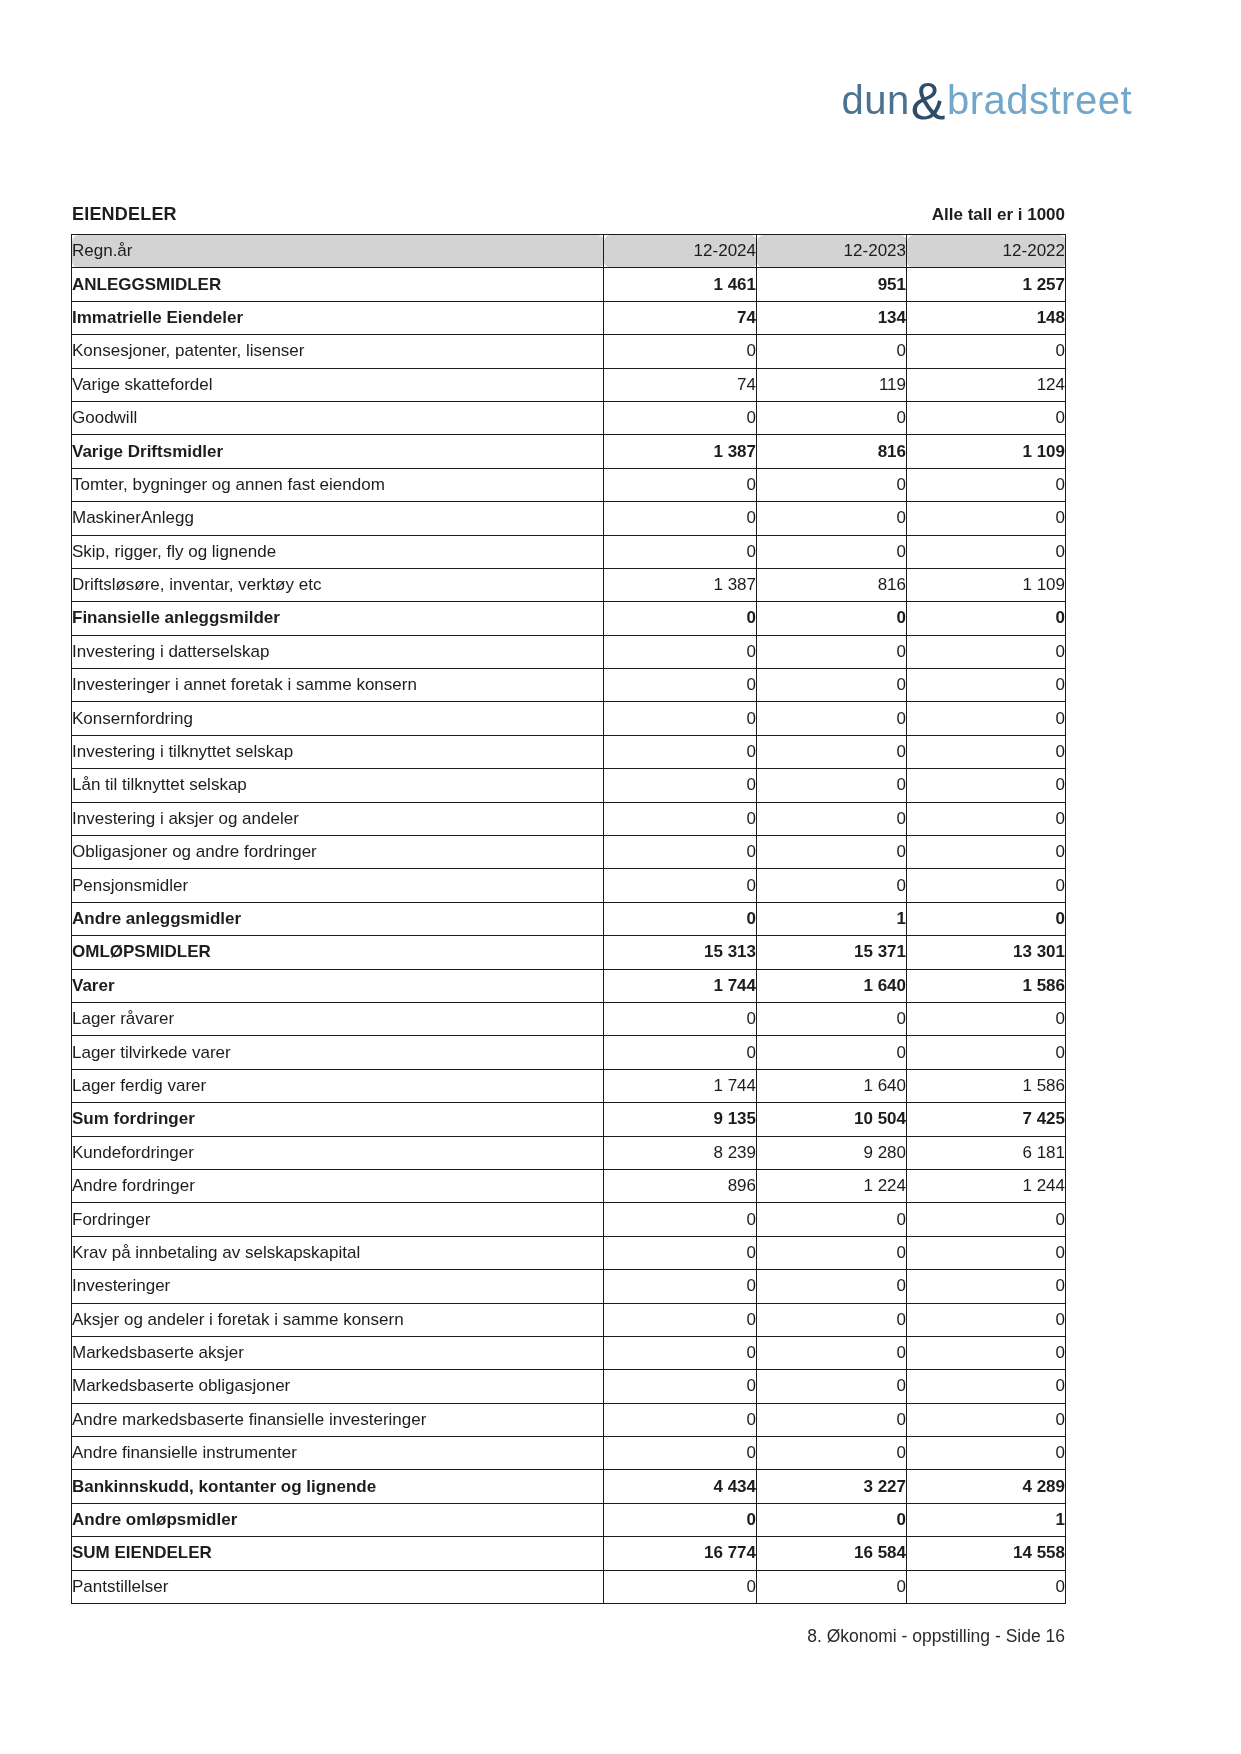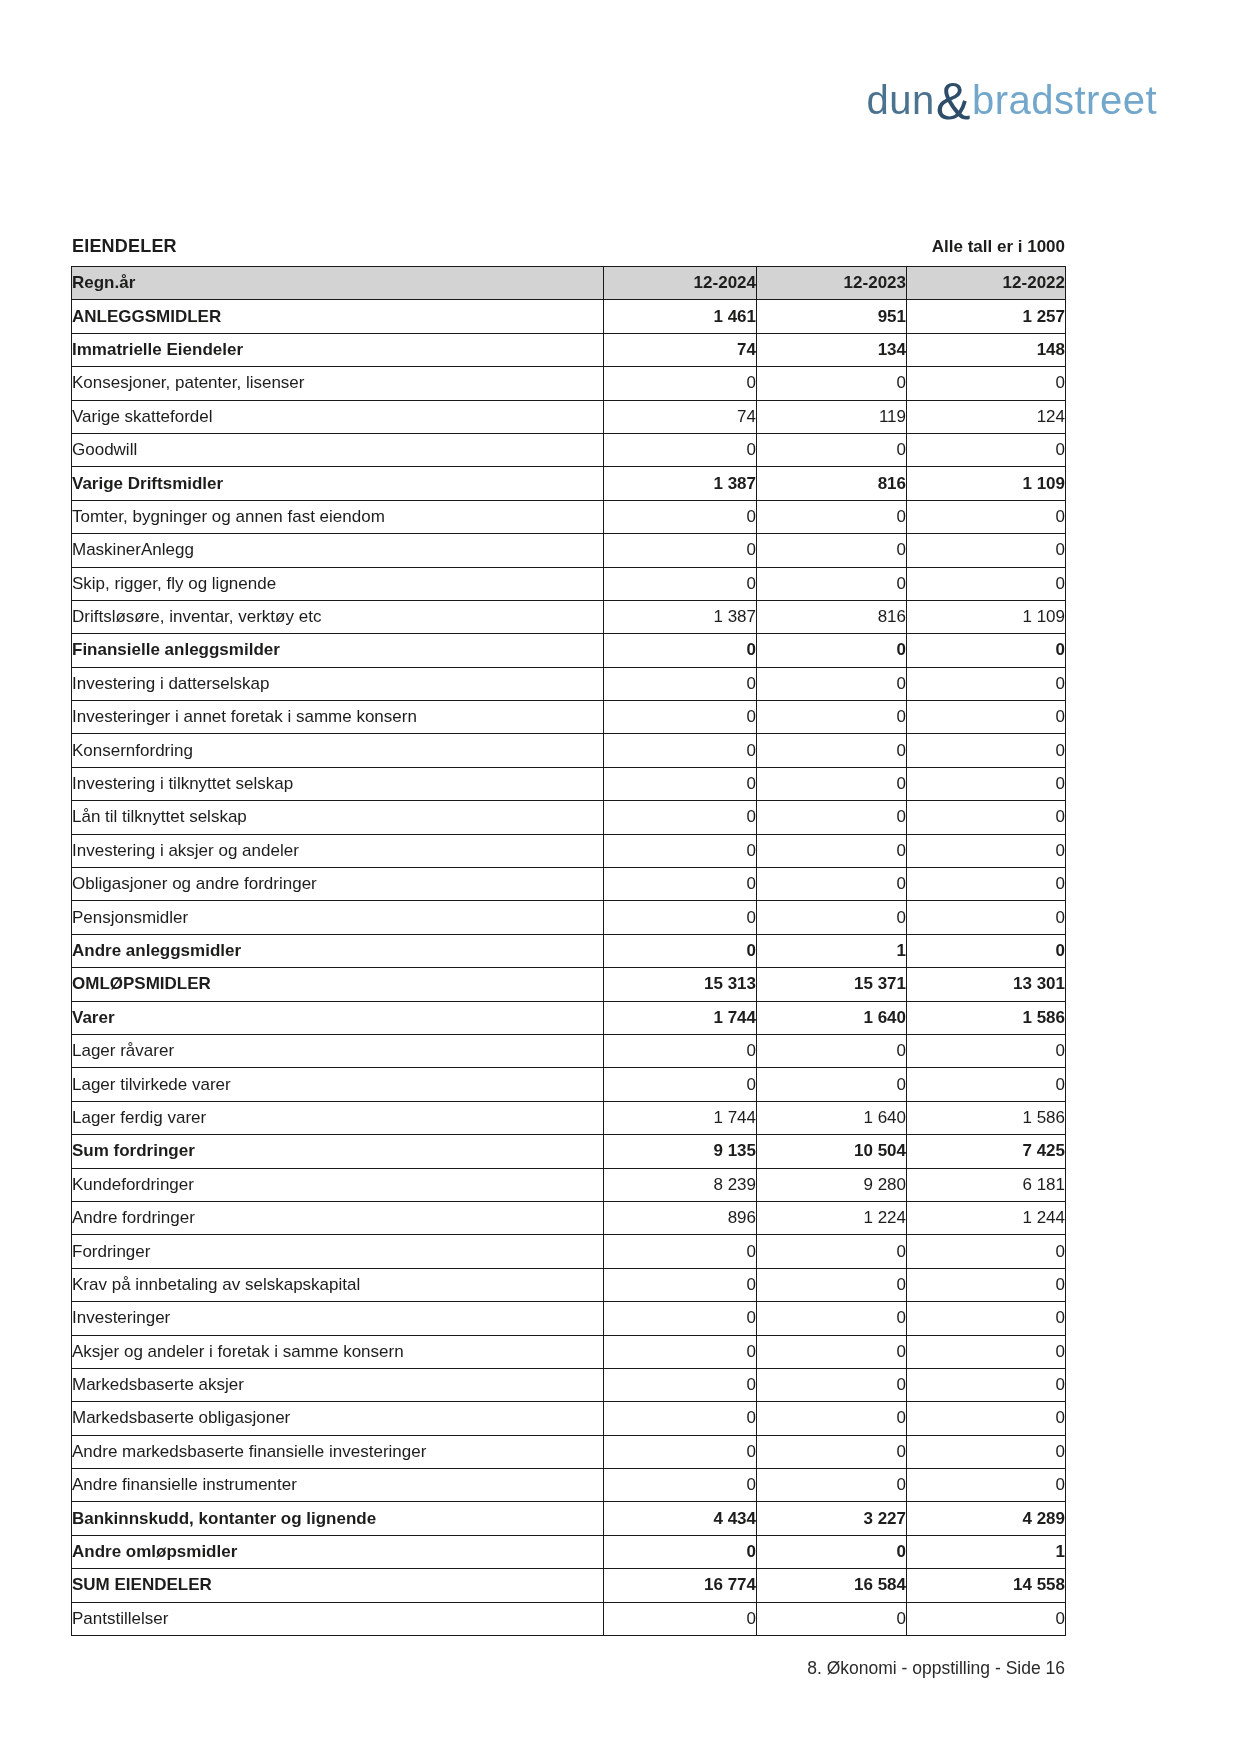--- a/index.html
+++ b/index.html
@@ -12,37 +12,37 @@
   .page {
     position: relative;
     width: 1241px;
     height: 1754px;
     background: #ffffff;
     overflow: hidden;
   }
   
   .logo-row {
     padding-top: 78px;
-    padding-right: 84px;
+    padding-right: 109px;
     text-align: right;
     line-height: 44px;
     white-space: nowrap;
   }
   .logo {
     font-size: 40px;
     font-weight: 400;
     letter-spacing: 0.5px;
     display: inline-block;
   }
   .logo .lg-dun    { color: #4b7390; }
   .logo .lg-amp    { color: #2e4d68; font-size: 52px; font-weight: 400; vertical-align: -5px; margin: 0 1px; }
   .logo .lg-brad   { color: #72a7cb; }
   
   .title-row {
-    margin-top: 104px;
+    margin-top: 72px;
     padding-left: 72px;
     padding-right: 176px;
     display: flex;
     justify-content: space-between;
     align-items: baseline;
     line-height: 22px;
   }
   .section-heading {
     margin: 0;
     font-size: 18px;
@@ -64,21 +64,21 @@
   }
   table.bs-table th,
   table.bs-table td {
     border: 1px solid #1a1a1a;
     padding: 0;
     height: 32.4px;
     vertical-align: middle;
     overflow: hidden;
     white-space: nowrap;
   }
-  table.bs-table th { background: #d3d3d3; font-weight: 700; }
+  table.bs-table th { background: #d3d3d3; font-weight: 400; border-radius: 7px; }
   .cell-label { text-align: left;  padding-left: 7px; }
   .cell-num   { text-align: right; padding-right: 8px; }
   tr.bold td  { font-weight: 700; }
   
   .page-footer {
     margin-top: 22px;
     padding-right: 176px;
     text-align: right;
     font-size: 17.5px;
     line-height: 20px;

